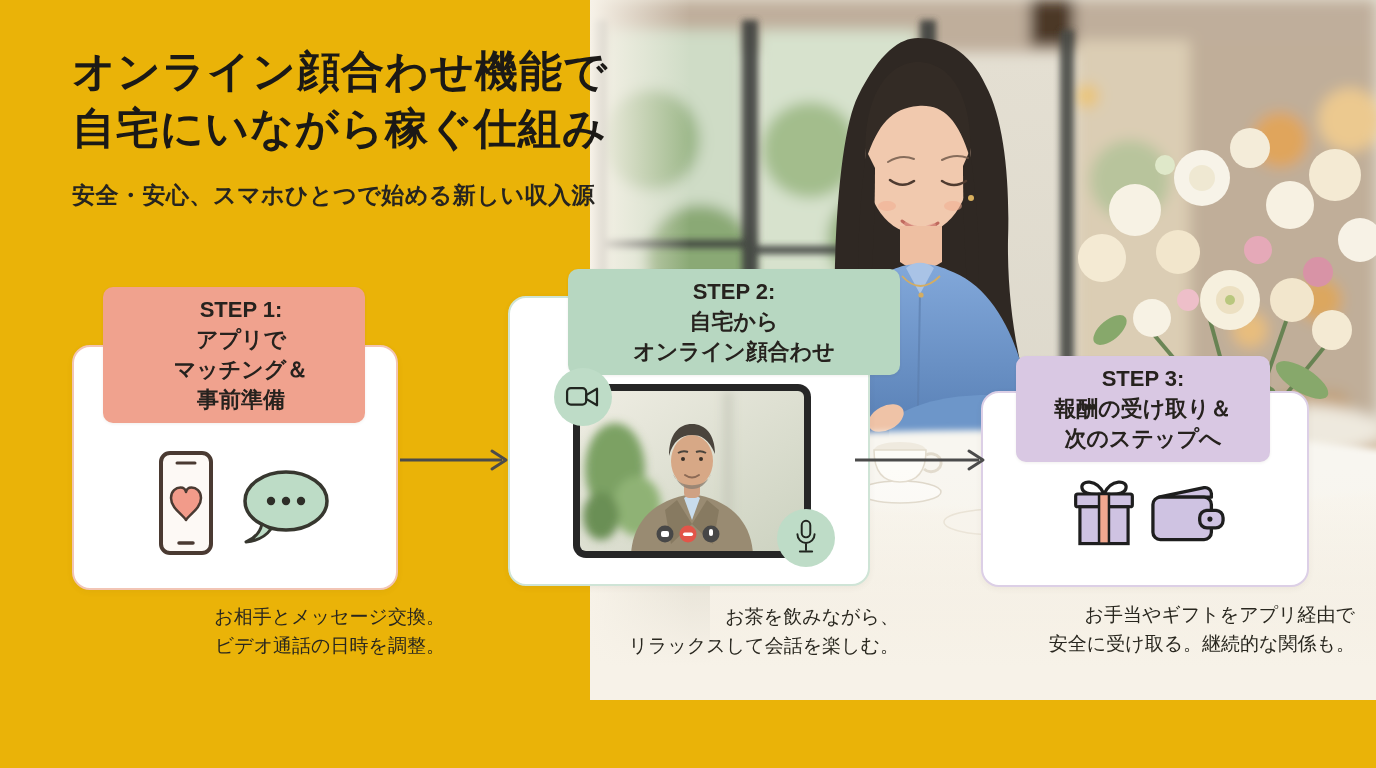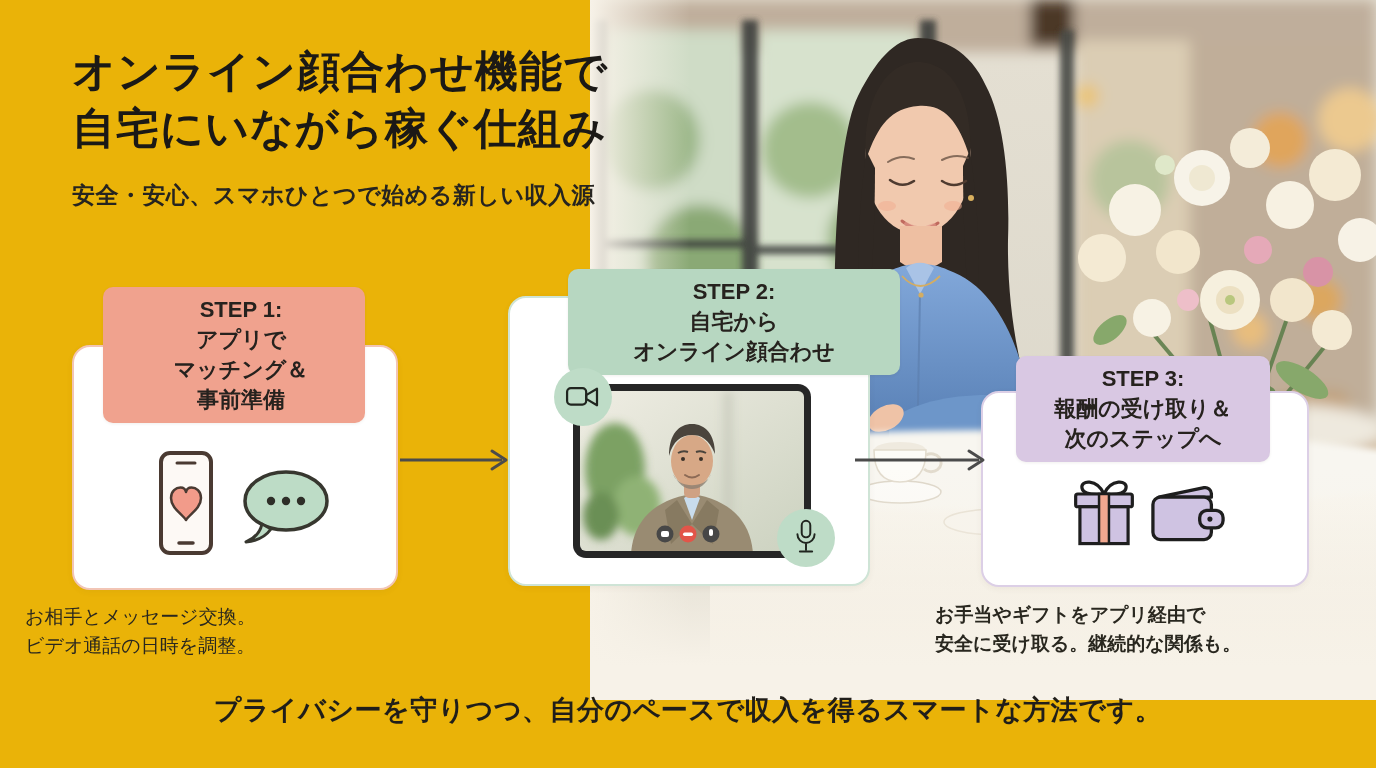--- a/index.html
+++ b/index.html
@@ -47,26 +47,26 @@
 
   .icon-abs { position:absolute; z-index:5; }
 
   .badge-circle {
     position:absolute; z-index:6; width:58px; height:58px; border-radius:50%;
     background:#bedcc7; display:flex; align-items:center; justify-content:center;
   }
 
   
   .step-caption {
-    position:absolute; z-index:2; width:420px; text-align:left;
+    position:absolute; z-index:2; width:420px; text-align:right;
     font-size:19px; line-height:1.55; color:#29271f; white-space:pre-line;
   }
   .caption1 { left:25px;  top:602px; }
   .caption2 { left:479px; top:602px; }
-  .caption3 { left:935px; top:600px;font-weight:bold; }
+  .caption3 { left:935px; top:600px; }
 
   
   .arrow { position:absolute; z-index:4; }
 
   
   .footer-note {
     position:absolute; left:0; top:692px; width:1376px; z-index:2;
     text-align:center; font-size:27px; font-weight:600; letter-spacing:0.5px; color:#201e1a;
   }
 </style>
@@ -317,20 +317,22 @@
 
   <div class="badge-circle" style="left:777px; top:509px;">
     <svg width="30" height="38" viewBox="0 0 48 62">
       <rect x="17" y="3" width="14" height="27" rx="7" fill="none" stroke="#20251f" stroke-width="3.2"></rect>
       <path d="M10 25 a14 14 0 0 0 28 0" fill="none" stroke="#20251f" stroke-width="3.2" stroke-linecap="round"></path>
       <line x1="24" y1="40" x2="24" y2="52" stroke="#20251f" stroke-width="3.2"></line>
       <line x1="14" y1="53" x2="34" y2="53" stroke="#20251f" stroke-width="3.2" stroke-linecap="round"></line>
     </svg>
   </div>
 
+  <p class="step-caption caption2">お茶を飲みながら、
+リラックスして会話を楽しむ。</p>
 
   <svg class="arrow" style="left:853px; top:448px;" width="136" height="24" viewBox="0 0 136 24">
     <line x1="2" y1="12" x2="126" y2="12" stroke="#4b4b4b" stroke-width="3"></line>
     <path d="M116 3 L130 12 L116 21" fill="none" stroke="#4b4b4b" stroke-width="3" stroke-linecap="round" stroke-linejoin="round"></path>
   </svg>
 
   <div class="step-header step3-header">STEP 3:
 報酬の受け取り＆
 次のステップへ</div>
   <div class="step-card step3-card"></div>
@@ -346,15 +348,14 @@
   <svg class="icon-abs" style="left:1150px; top:484px;" width="76" height="60" viewBox="0 0 104 82">
     <path d="M12 18 L74 5 C79 4 84 8 84 13 L84 18 Z" fill="#cfc3e2" stroke="#1e1e1e" stroke-width="4.5" stroke-linejoin="round"></path>
     <rect x="4" y="18" width="80" height="58" rx="10" fill="#cfc3e2" stroke="#1e1e1e" stroke-width="4.5"></rect>
     <rect x="68" y="36" width="32" height="24" rx="10" fill="#cfc3e2" stroke="#1e1e1e" stroke-width="4.5"></rect>
     <circle cx="82" cy="48" r="3.5" fill="#1e1e1e"></circle>
   </svg>
 
   <p class="step-caption caption3">お手当やギフトをアプリ経由で
 安全に受け取る。継続的な関係も。</p>
 
-  <p class="footer-note">プライバシーを守りつつ、自分のペースで収入を得るスマートな方法です。</p>
 
 </div>
 
 </body></html>

